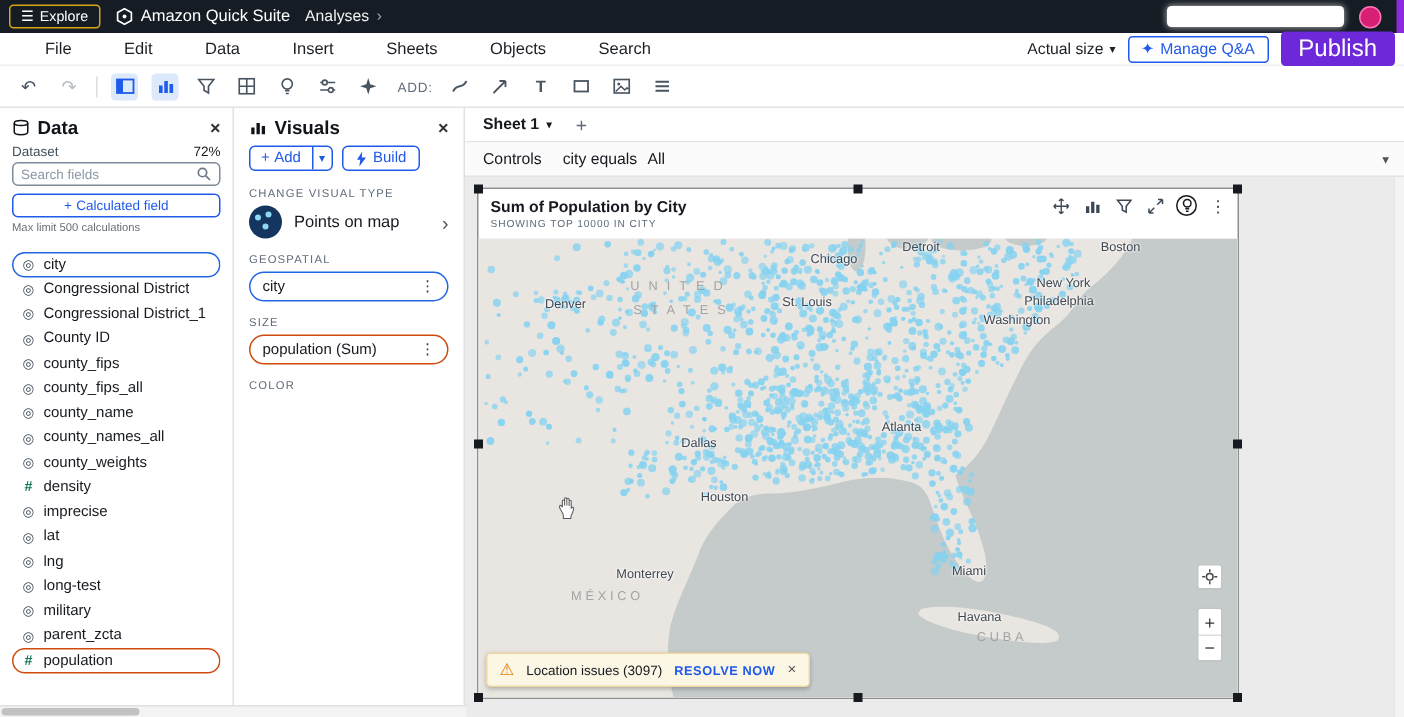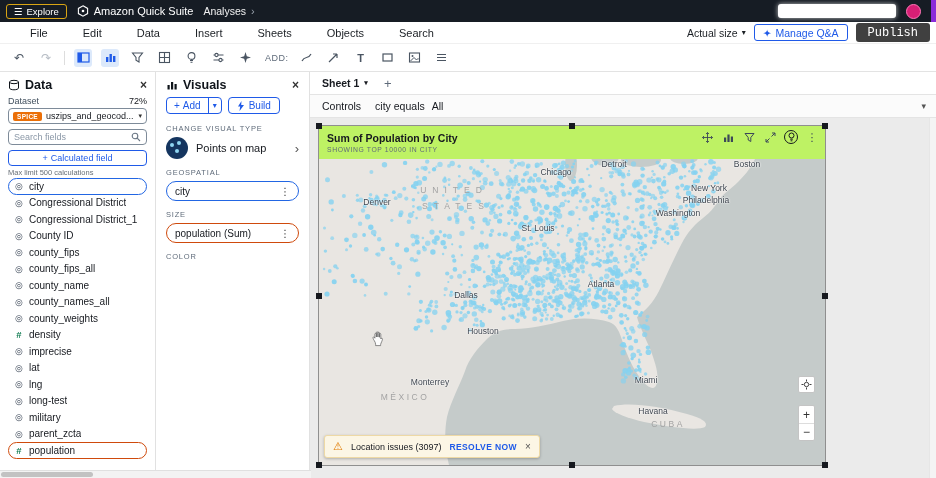--- a/index.html
+++ b/index.html
@@ -16,21 +16,21 @@
   .redacted { width: 118px; height: 14px; background: #fff; border-radius: 3px; box-shadow: 0 0 5px rgba(255,255,255,.75); }
   .avatar { width: 15px; height: 15px; border-radius: 50%; background: #d61f75; border: 1px solid #ff77b8; margin-right: 0; }
   .edge-sliver { width: 5px; height: 22px; background: #8b2bd9; margin-right: -6px; }
 
   
   .menubar { height: 22px; display: flex; align-items: center; padding: 0 6px 0 10px; gap: 15px; font-size: 11px; color: #1b1f24; border-bottom: 1px solid #f0f0f0; }
   .menu-item { cursor: pointer; white-space: nowrap; margin-left: 20px; }
   .menu-right { margin-left: auto; display: flex; align-items: center; gap: 8px; }
   .actual-size { font-size: 10.5px; display: flex; gap: 4px; align-items: center; cursor: pointer; }
   .btn-qa { display: flex; align-items: center; gap: 4px; border: 1px solid #1f5ae8; color: #1f5ae8; border-radius: 3px; padding: 1.5px 8px; font-size: 10.5px; background: #fff; cursor: pointer; }
-  .btn-publish { background: #404040; color: #fff; border: none; border-radius: 3px; padding: 2.5px 12px; font-size: 12px; cursor: pointer; font-family: Liberation Mono, monospace; }
+  .btn-publish { background: #6d28d9; color: #fff; border: none; border-radius: 3px; padding: 2.5px 12px; font-size: 16px; cursor: pointer; }
 
   
   .toolbar { height: 28px; display: flex; align-items: center; gap: 9px; padding: 0 10px; border-bottom: 1px solid #e3e3e3; color: #4a5562; }
   .tb-icon { width: 18px; height: 18px; display: grid; place-items: center; border-radius: 3px; cursor: pointer; font-size: 12px; }
   .tb-icon.active { background: #dce9fb; }
   .tb-divider { width: 1px; height: 14px; background: #ddd; }
   .add-label { font-size: 9px; letter-spacing: .5px; color: #5f6b7a; margin-left: 2px; }
   .tb-text { font-size: 11px; font-weight: bold; color: #4a5562; cursor: pointer; }
 
   
@@ -41,21 +41,21 @@
   .panel-close { margin-left: auto; font-size: 12px; color: #333; cursor: pointer; }
   .dataset-row { display: flex; justify-content: space-between; font-size: 9px; color: #42505e; margin-bottom: 2px; }
   .dataset-progress { color: #16191f; }
   .dataset-select { border: 1px solid #7e8b99; border-radius: 4px; height: 16px; display: flex; align-items: center; gap: 4px; padding: 0 4px; margin-bottom: 5px; cursor: pointer; }
   .spice-badge { background: #eb6f07; color: #fff; font-size: 6.5px; font-weight: bold; letter-spacing: .3px; padding: 1px 4px; border-radius: 2px; }
   .dataset-name { flex: 1; font-size: 9px; color: #16191f; white-space: nowrap; overflow: hidden; }
   .search-box { border: 1px solid #7e8b99; border-radius: 4px; height: 16px; display: flex; align-items: center; padding: 0 5px; margin-bottom: 5px; }
   .search-box input { flex: 1; border: none; outline: none; font-size: 9px; font-family: "Liberation Sans", sans-serif; color: #333; min-width: 0; }
   .search-box input::placeholder { color: #8b98a7; }
   .calc-btn { border: 1px solid #1f5ae8; color: #1f5ae8; border-radius: 4px; height: 16px; font-size: 9px; display: flex; align-items: center; justify-content: center; gap: 3px; background: #fff; margin-bottom: 2px; cursor: pointer; }
-  .max-note { font-size: 7.5px; color: #687078; margin-bottom: 1px; }
+  .max-note { font-size: 7.5px; color: #687078; margin-bottom: 12px; }
   .field-list { flex: 1; overflow: hidden; }
   .field-row { height: 16.5px; display: flex; align-items: center; gap: 5px; font-size: 10px; color: #16191f; padding: 0 5px; border: 1px solid transparent; border-radius: 9px; cursor: pointer; white-space: nowrap; }
   .row-blue { border-color: #2266e3; }
   .row-orange { border-color: #cf4a0c; }
   .f-icon { width: 10px; text-align: center; font-size: 9px; color: #3c4858; }
   .f-icon.num { color: #0d7a4f; font-weight: bold; font-size: 9.5px; }
   .f-label { overflow: hidden; text-overflow: ellipsis; }
 
   .visuals-panel { width: 154px; border-right: 1px solid #e1e1e1; padding: 6px 10px; background: #fff; }
   .btn-row { display: flex; gap: 6px; margin: 5px 0 10px; }
@@ -81,21 +81,21 @@
   .sheet-tab { display: flex; align-items: center; gap: 5px; font-size: 10.5px; font-weight: bold; color: #16191f; cursor: pointer; }
   .add-sheet { font-size: 13px; color: #5f6b7a; cursor: pointer; }
   .controls-row { height: 23px; background: #fbfbfb; border-bottom: 1px solid #e4e4e4; display: flex; align-items: center; gap: 14px; padding: 0 12px; font-size: 10.5px; position: relative; }
   .controls-label { color: #16191f; }
   .control-chip { color: #16191f; display: flex; gap: 7px; }
   .controls-chevron { position: absolute; right: 10px; color: #555; font-size: 9px; cursor: pointer; }
 
   .canvas { flex: 1; background: #ebebeb; position: relative; overflow: hidden; }
   .v-scroll { position: absolute; right: 0; top: 0; bottom: 0; width: 7px; background: #f4f4f4; border-left: 1px solid #e6e6e6; }
 
-  .visual-card { position: absolute; left: 8px; top: 7px; width: 508px; height: 341px; background: #bef264; border: 1px solid #8f8f8f; }
+  .visual-card { position: absolute; left: 8px; top: 7px; width: 508px; height: 341px; background: #ffffff; border: 1px solid #8f8f8f; }
   .handle { position: absolute; width: 6px; height: 6px; background: #16191f; z-index: 5; }
   .card-header { height: 33px; padding: 6px 8px 0; position: relative; }
   .card-title { font-size: 10.5px; font-weight: bold; color: #16191f; }
   .card-subtitle { font-size: 6.8px; letter-spacing: .6px; color: #5f6b7a; margin-top: 2px; }
   .mini-toolbar { position: absolute; top: 4px; right: 6px; display: flex; align-items: center; gap: 7px; color: #3c4858; }
   .mini-icon { width: 14px; height: 14px; display: grid; place-items: center; cursor: pointer; font-size: 11px; }
   .mini-icon.circled { border: 1.2px solid #16191f; border-radius: 50%; }
 
   .map-wrap { position: relative; width: 506px; height: 306px; background: #e9e6e2; overflow: hidden; cursor: grab; }
   .map-svg { position: absolute; left: 0; top: 0; }
@@ -254,25 +254,20 @@
       <svg class="icon" width="12" height="12" viewBox="0 0 12 12">
           <ellipse cx="6" cy="3" rx="4.5" ry="1.7" fill="none" stroke="#0f141a" stroke-width="1"></ellipse>
           <path d="M1.5 3 V9 C1.5 10 3.5 10.8 6 10.8 C8.5 10.8 10.5 10 10.5 9 V3" fill="none" stroke="#0f141a" stroke-width="1"></path>
         </svg>
       <span>Data</span>
       <span class="panel-close">×</span>
     </div>
     <div class="dataset-row">
       <span>Dataset</span>
       <span class="dataset-progress">72%</span>
-    </div>
-    <div class="dataset-select">
-      <span class="spice-badge">SPICE</span>
-      <span class="dataset-name">uszips_and_geocod...</span>
-      <span style="font-size:7px;color:#333;">▾</span>
     </div>
     <div class="search-box">
       <input type="text" placeholder="Search fields" style="">
       <svg class="icon" width="10" height="10" viewBox="0 0 10 10">
           <circle cx="4" cy="4" r="2.8" fill="none" stroke="#6b7785" stroke-width="1.1"></circle>
           <path d="M6.2 6.2 L9 9" stroke="#6b7785" stroke-width="1.1"></path>
         </svg>
     </div>
     <button class="calc-btn">
       <span>+</span>
@@ -1819,21 +1814,21 @@
               </g>
           </svg>
           <div class="map-labels">
               <span class="city-label" style="left: 237px; top: 13px;">Chicago</span>
               <span class="city-label" style="left: 295px; top: 5px;">Detroit</span>
               <span class="city-label" style="left: 428px; top: 5px;">Boston</span>
               <span class="city-label" style="left: 390px; top: 29px;">New York</span>
               <span class="city-label" style="left: 387px; top: 41px;">Philadelphia</span>
               <span class="city-label" style="left: 359px; top: 54px;">Washington</span>
               <span class="city-label" style="left: 58px; top: 43px;">Denver</span>
-              <span class="city-label" style="left: 219px; top: 69px;">St. Louis</span>
+              <span class="city-label" style="left: 219px; top: 42px;">St. Louis</span>
               <span class="city-label" style="left: 282px; top: 125px;">Atlanta</span>
               <span class="city-label" style="left: 147px; top: 136px;">Dallas</span>
               <span class="city-label" style="left: 164px; top: 172px;">Houston</span>
               <span class="city-label" style="left: 111px; top: 223px;">Monterrey</span>
               <span class="city-label" style="left: 327px; top: 221px;">Miami</span>
               <span class="city-label" style="left: 334px; top: 252px;">Havana</span>
               <span class="region-label ls-wide" style="left: 135px; top: 31px;">UNITED</span>
               <span class="region-label ls-wide" style="left: 137px; top: 47px;">STATES</span>
               <span class="region-label ls-med" style="left: 86px; top: 238px;">MÉXICO</span>
               <span class="region-label ls-med" style="left: 349px; top: 265px;">CUBA</span>

